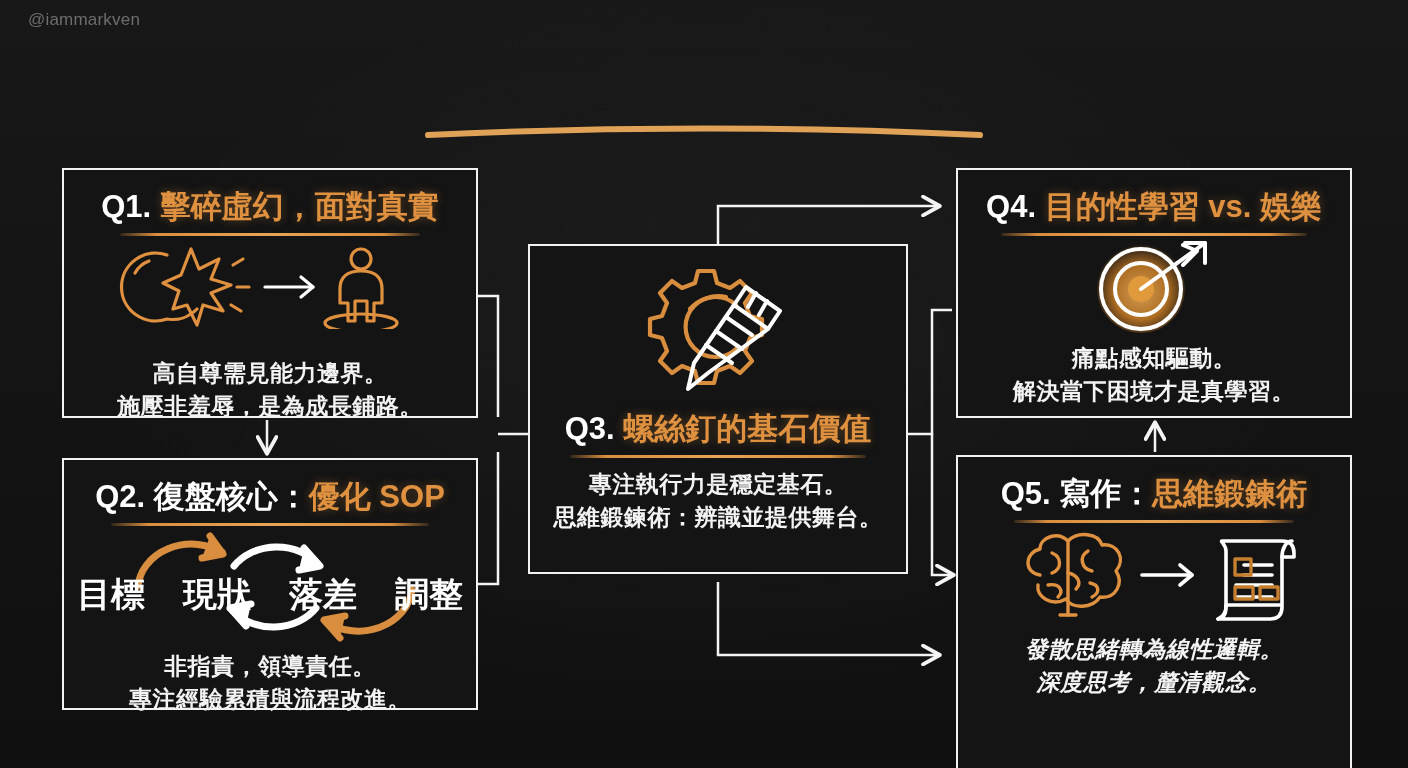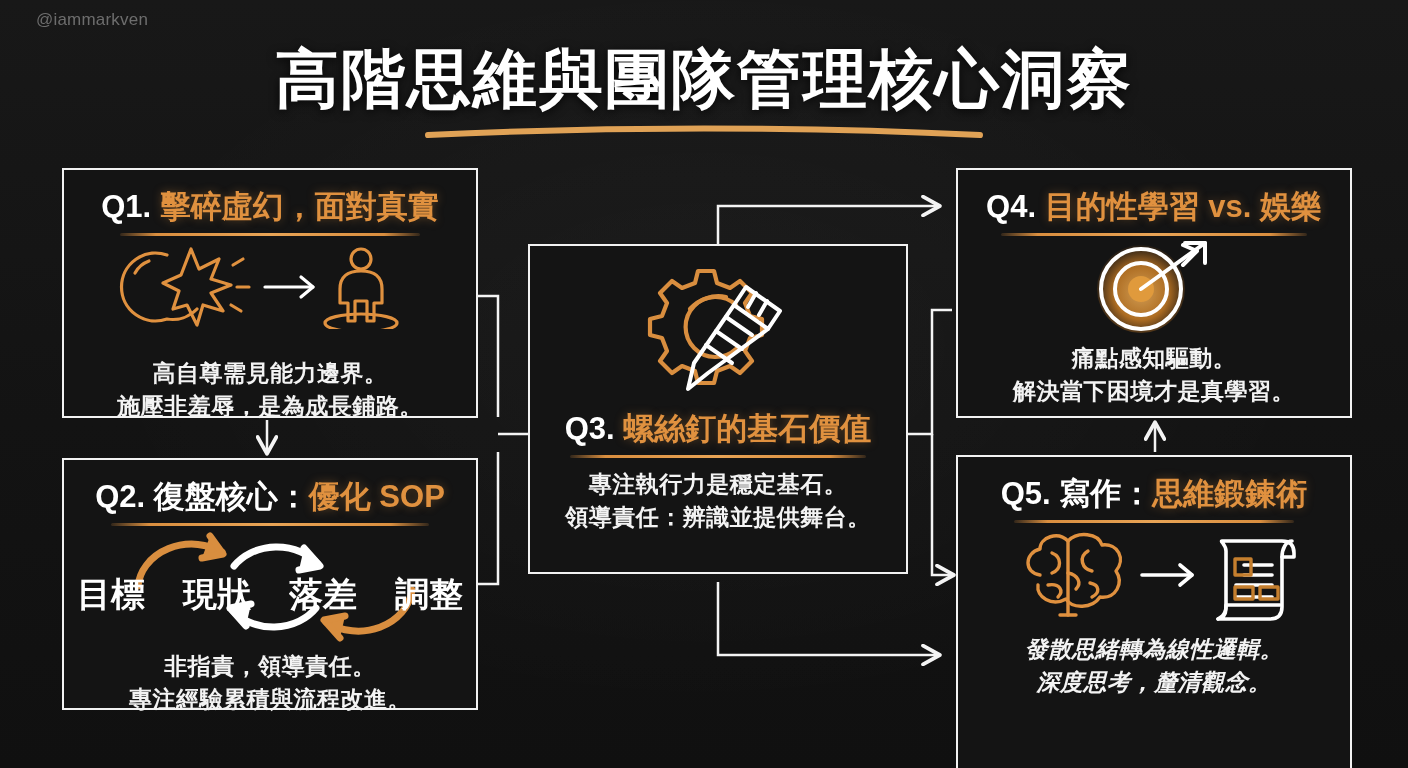--- a/index.html
+++ b/index.html
@@ -22,21 +22,21 @@
     inset: 0;
     background:
       radial-gradient(ellipse at 50% 45%, rgba(255,255,255,0.030) 0%, rgba(0,0,0,0) 62%),
       linear-gradient(180deg, #181818 0%, #131313 55%, #101010 100%);
     pointer-events: none;
     z-index: 0;
   }
 
   .watermark {
     position: absolute;
-    left: 36px;
+    left: 28px;
     top: 10px;
     font-size: 17px;
     color: #6d6d6d;
     letter-spacing: .2px;
     z-index: 6;
   }
 
   
   .title-wrap {
     position: absolute;
@@ -147,21 +147,20 @@
   }
 </style>
 </head>
 <body>
 
 <div id="canvas">
 
   <div class="watermark">@iammarkven</div>
 
   <div class="title-wrap">
-    <div class="title">高階思維與團隊管理核心洞察</div>
     <svg class="title-underline" viewBox="0 0 560 16">
       <path d="M4 11 Q280 -2 556 11" stroke="#e0a256" stroke-width="6" fill="none" stroke-linecap="round"></path>
     </svg>
   </div>
 
   <svg id="connectors" viewBox="0 0 1408 768">
     <defs>
       <marker id="arw" viewBox="0 0 12 12" refX="9" refY="6" markerWidth="9" markerHeight="9" orient="auto">
         <path d="M1 1 L10 6 L1 11" fill="none" stroke="#f4f4f4" stroke-width="2" stroke-linecap="round" stroke-linejoin="round"></path>
       </marker>
@@ -283,21 +282,21 @@
     </div>
 
     <div class="card-head">
       <span class="q-label">Q3.</span>
       <span class="q-title">螺絲釘的基石價值</span>
       <div class="head-rule"></div>
     </div>
 
     <div class="card-body">
       <div>專注執行力是穩定基石。</div>
-      <div>領導責任：辨識並提供舞台。</div>
+      <div>思維鍛鍊術：辨識並提供舞台。</div>
     </div>
   </div>
 
   <div class="card" id="card-q4">
     <div class="card-head">
       <span class="q-label">Q4.</span>
       <span class="q-title">目的性學習 vs. 娛樂</span>
       <div class="head-rule"></div>
     </div>
 

